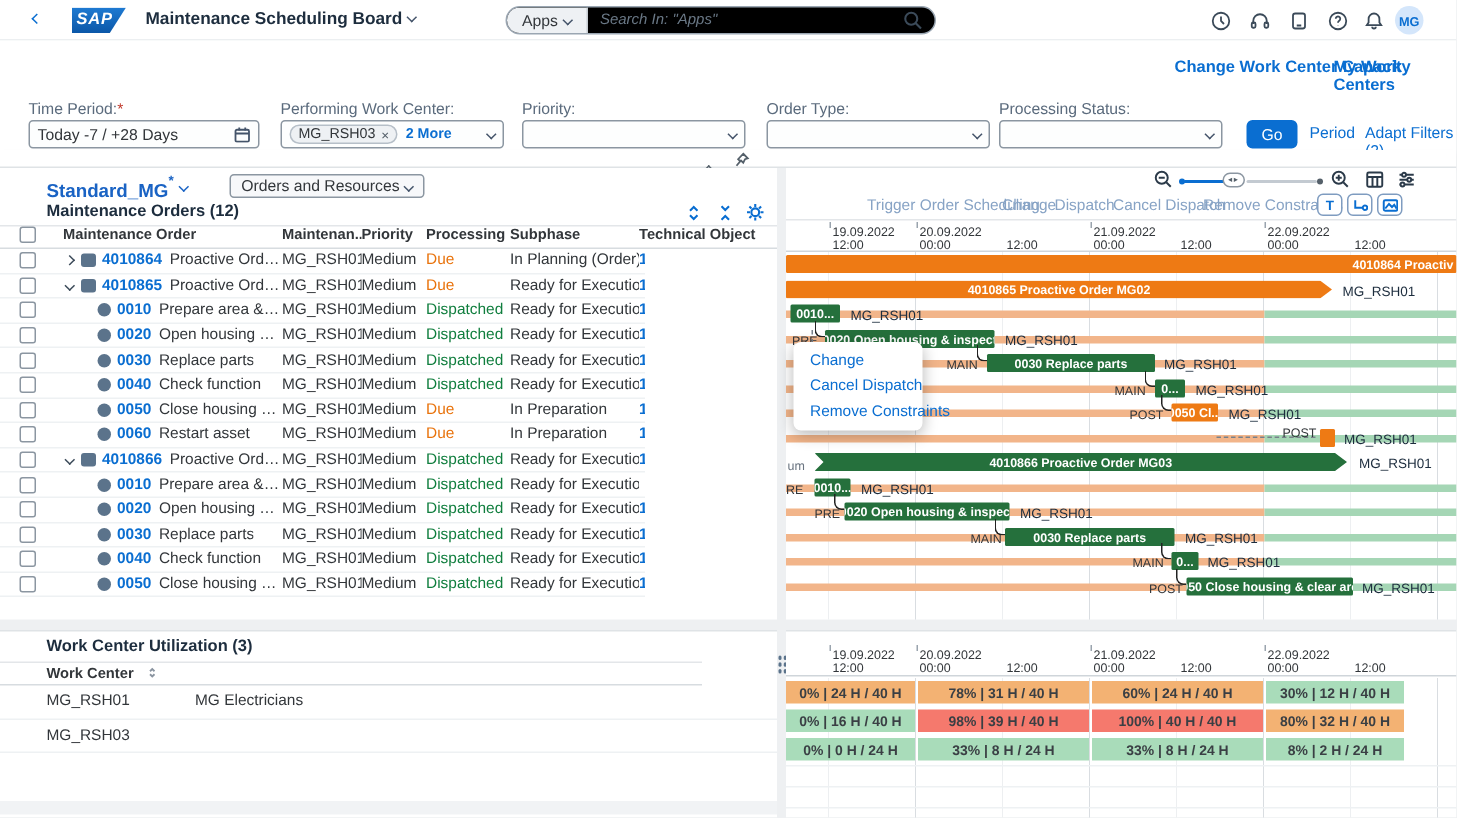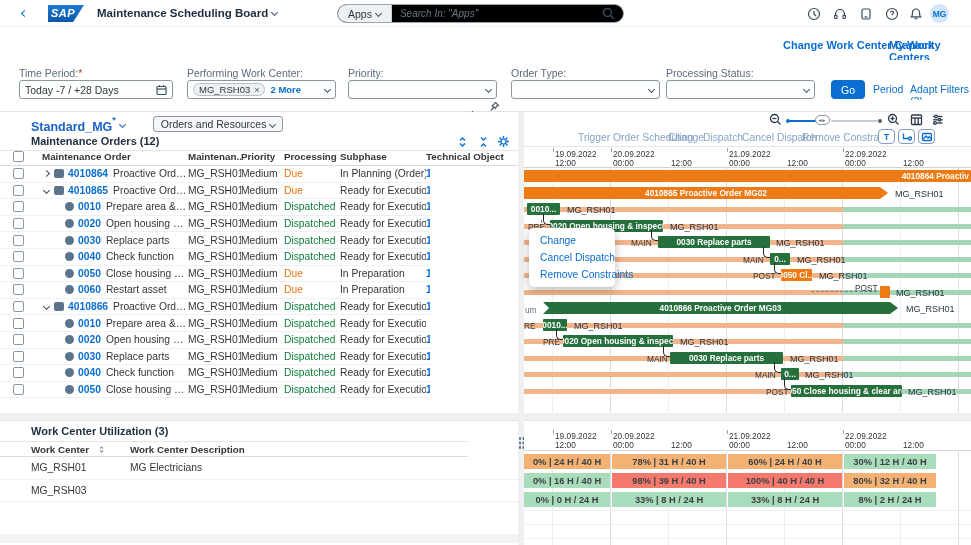--- a/index.html
+++ b/index.html
@@ -490,21 +490,20 @@
 
 <div class="abs wcuPanel">
   <span class="abs wcuTitle">Work Center Utilization (3)</span>
   <div class="abs wcuHead">
     <span class="w0"></span>
     <span class="w1"><span>Work Center</span>
       <svg style="width:9px;height:9px;margin-left:5px;stroke:#8a94a0;fill:none;stroke-width:1.2;vertical-align:-1px">
           <path d="M3 3.5L4.5 2 6 3.5"></path>
           <path d="M3 5.5L4.5 7 6 5.5"></path>
         </svg></span>
-    <span class="w2">Work Center Description</span>
   </div>
   <div class="abs" style="left:0;top:36px;width:518px">
     <div class="wcuRow">
         <span class="w0"></span>
         <span class="w1">MG_RSH01</span>
         <span class="w2">MG Electricians</span>
       </div>
     <div class="wcuRow">
         <span class="w0"></span>
         <span class="w1">MG_RSH03</span>

